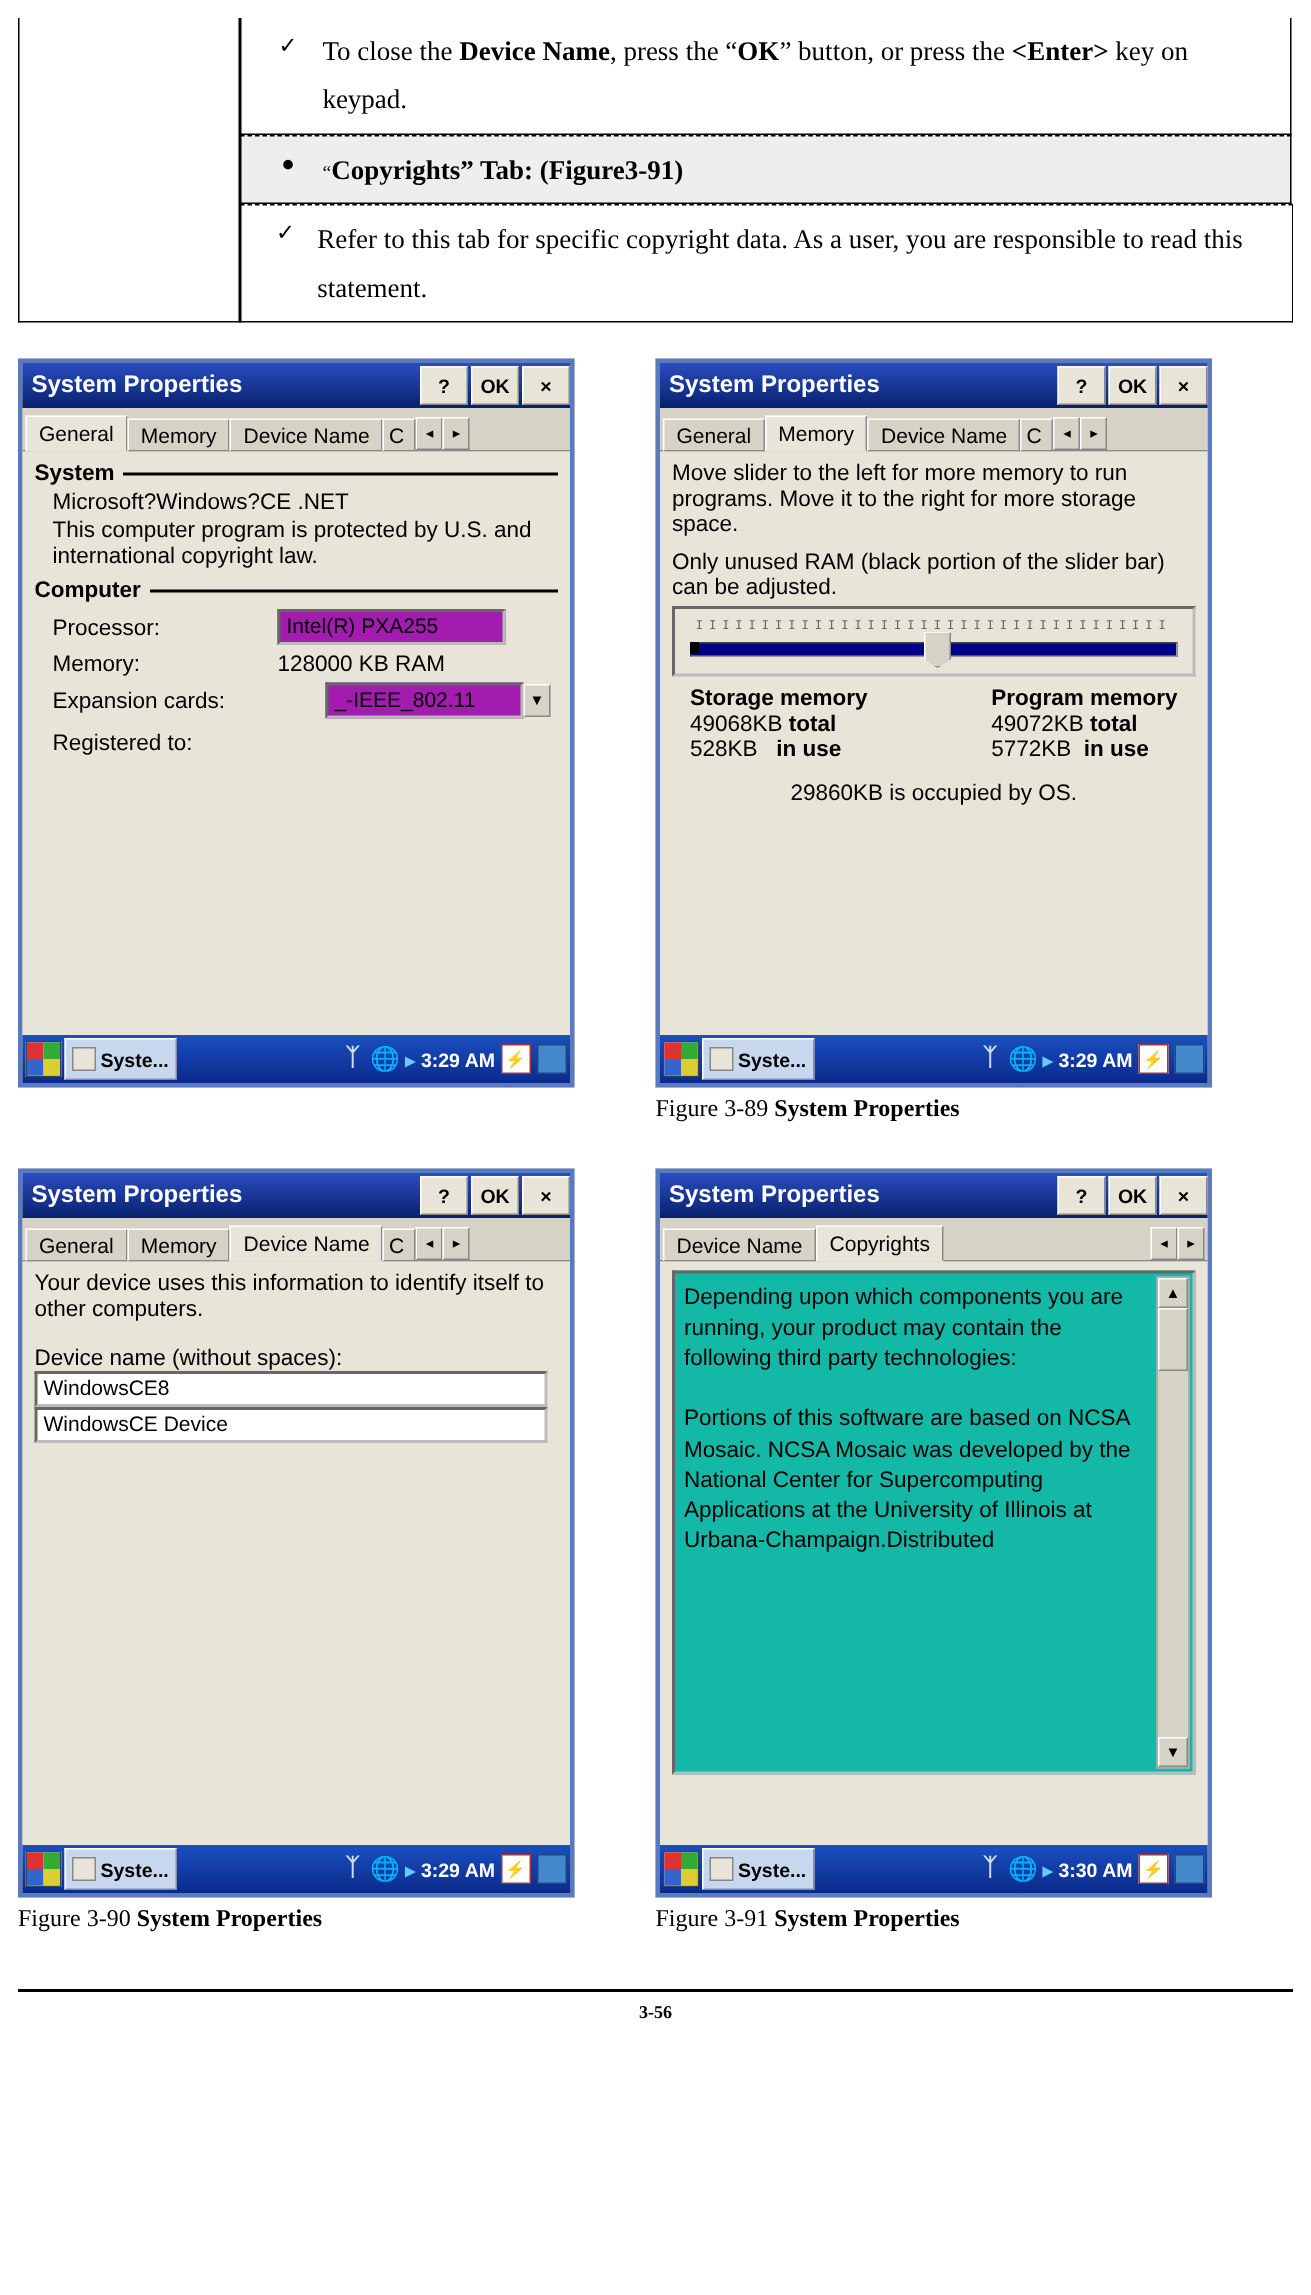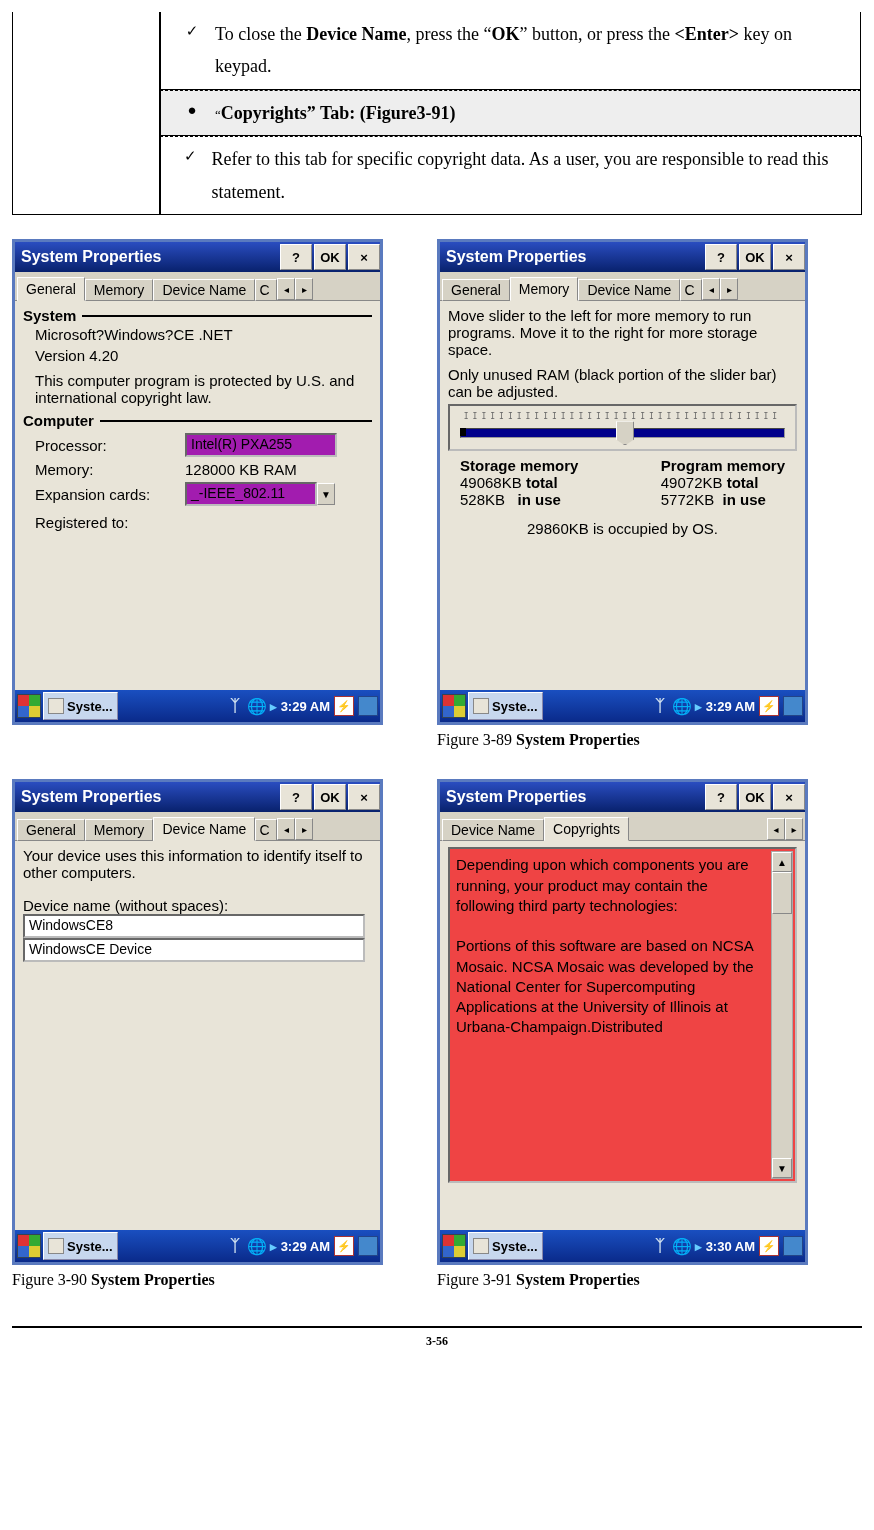--- a/index.html
+++ b/index.html
@@ -248,21 +248,21 @@
     width: 16px; height: 22px;
     background: #d6d2c5;
     border: 1px solid #888;
     border-top-color:#fff;border-left-color:#fff;
     clip-path: polygon(0 0, 100% 0, 100% 75%, 50% 100%, 0 75%);
   }
   .mem-cols { display:flex; justify-content:space-between; padding: 0 12px; }
   .mem-col { text-align: left; font-size: 15px; }
   .copy-scroll {
     border: 2px inset #bbb;
-    background: #ef4444;
+    background: #14b8a6;
     height: 320px;
     position: relative;
     padding: 6px 26px 6px 6px;
     font-size: 15px;
     line-height: 1.35;
   }
   .scroll-track {
     position: absolute; right: 2px; top: 2px; bottom: 2px; width: 20px;
     background: #d6d2c5;
     border: 1px solid #aaa;
@@ -337,35 +337,34 @@
         <span class="tab partial">C</span>
         <span class="tab-arrow">◂</span>
         <span class="tab-arrow">▸</span>
       </div>
       <div class="content">
         <div class="group-line">
             <span class="group-lbl">System</span>
             <span class="hr"></span>
           </div>
         <div style="padding:2px 0 2px 12px;">Microsoft?Windows?CE .NET</div>
-        <div style="padding:2px 0 8px 12px;">Version 4.20</div>
         <div style="padding:0 0 6px 12px;">This computer program is protected by U.S. and international copyright law.</div>
         <div class="group-line">
             <span class="group-lbl">Computer</span>
             <span class="hr"></span>
           </div>
         <div style="display:flex;align-items:center;margin:4px 0;padding-left:12px;">
           <span style="width:150px;">Processor:</span>
           <span class="sunken-inp" style="width:140px;">Intel(R) PXA255</span>
         </div>
         <div style="display:flex;align-items:center;margin:4px 0;padding-left:12px;">
           <span style="width:150px;">Memory:</span>
           <span>128000 KB  RAM</span>
         </div>
-        <div style="display:flex;align-items:center;margin:4px 0;padding-left:12px;">
+        <div style="display:flex;align-items:center;margin:4px 0;padding-left:12px;gap:32px;">
           <span style="width:150px;">Expansion cards:</span>
           <span class="sel">
             <span class="sunken-inp" style="width:120px;">_-IEEE_802.11</span>
             <span class="arrow">▼</span>
           </span>
         </div>
         <div style="padding:4px 0 0 12px;">Registered to:</div>
       </div>
       <div class="taskbar">
         <span class="start-flag">

